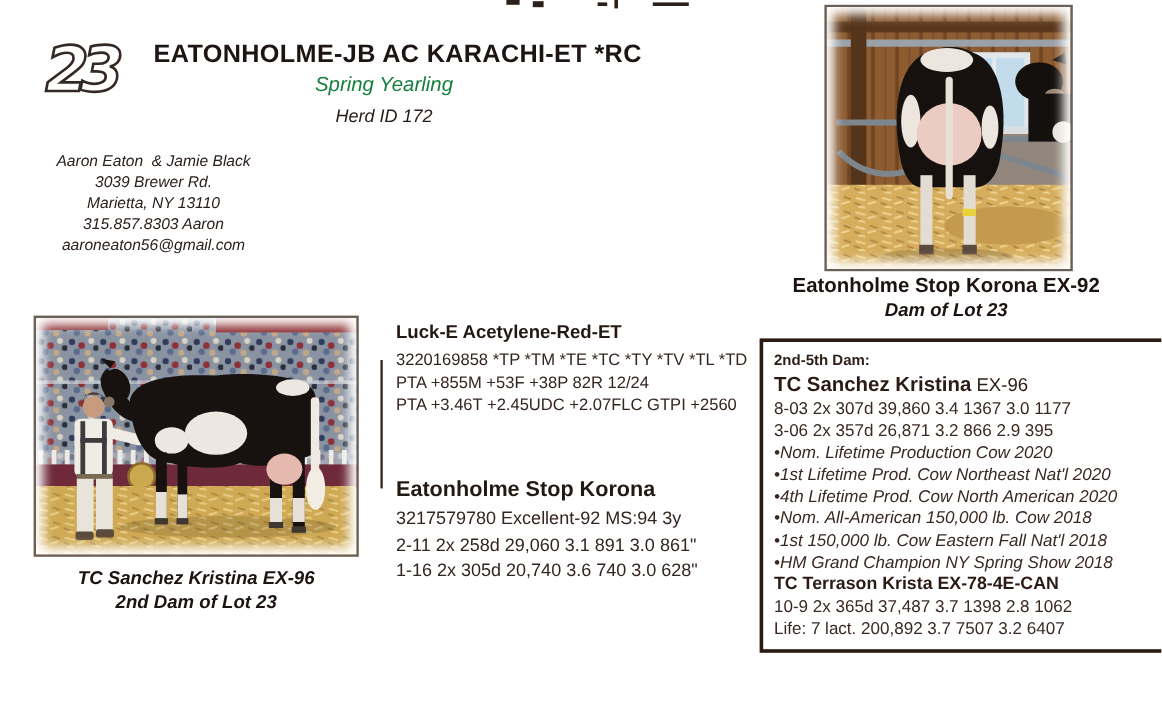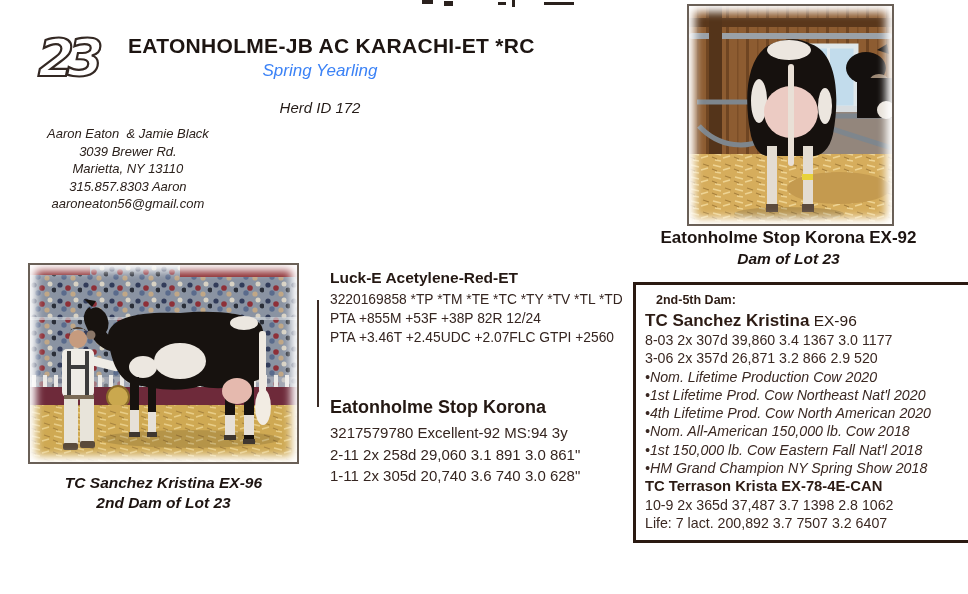--- a/index.html
+++ b/index.html
@@ -6,22 +6,22 @@
   #canvas{position:relative;width:968px;height:594px;background:#fff;overflow:hidden;
           font-family:"Liberation Sans",sans-serif;color:#2e1f19;}
   .abs{position:absolute;}
 
   
   .cutmark{position:absolute;background:#2a211d;}
 
   
   .title-block{left:128px;top:34px;width:384px;text-align:center;}
   .lot-title{font-size:21px;font-weight:bold;letter-spacing:.3px;color:#1d1512;white-space:nowrap;}
-  .lot-class{font-size:17px;font-style:italic;margin-top:3px;color:#3b82f6;}
-  .lot-herd{font-size:15px;font-style:italic;margin-top:18px;color:#241b17;}
+  .lot-class{font-size:17px;font-style:italic;margin-top:3px;color:#15803d;}
+  .lot-herd{font-size:15px;font-style:italic;margin-top:8px;color:#241b17;}
 
   
   .consignor{left:47px;top:125px;font-size:13px;font-style:italic;line-height:17.5px;color:#2b211c;}
   .consignor div{white-space:pre-wrap;text-align:center;}
 
   
   .photo{position:absolute;border:2px solid #6a6057;background:#fff;}
   .photo svg{display:block;}
   .vignette{position:absolute;inset:0;box-shadow:inset 0 0 9px 6px #ffffff;pointer-events:none;}
 
@@ -36,21 +36,21 @@
   .ped-name{font-size:15.5px;font-weight:bold;color:#241813;margin-bottom:3px;white-space:nowrap;}
   .ped-line{font-size:13.8px;line-height:19px;white-space:nowrap;}
   .dam-block{margin-top:50px;}
   .dam-block .ped-name{font-size:18px;margin-bottom:4px;}
   .dam-block .ped-line{font-size:15px;line-height:21.5px;}
   .ped-vline{left:317px;top:300px;width:2px;height:107px;background:#3a2b25;}
 
   
   .mbox{left:633px;top:282px;width:316px;border:3px solid #2a1a12;background:#fff;
         padding:6px 9px 8px 9px;color:#3a2822;}
-  .mbox-heading{font-size:12.5px;font-weight:bold;margin:2px 0 4px 11px;color:#2e1d15;}
+  .mbox-heading{font-size:12.5px;font-weight:bold;margin:2px 0 4px 0;color:#2e1d15;}
   .mname{font-size:17px;font-weight:bold;color:#2c1b14;line-height:20px;white-space:nowrap;}
   .mname .suffix{font-weight:normal;font-size:15.5px;}
   .mname2{font-size:14.8px;line-height:18.5px;}
   .mline{font-size:14.2px;line-height:18.3px;white-space:nowrap;}
   .award{font-style:italic;}
 </style>
 </head>
 <body>
 
 <div id="canvas">
@@ -255,31 +255,31 @@
     <div>
       <div class="ped-name">Luck-E Acetylene-Red-ET</div>
       <div class="ped-line">3220169858 *TP *TM *TE *TC *TY *TV *TL *TD</div>
       <div class="ped-line">PTA +855M +53F +38P 82R 12/24</div>
       <div class="ped-line">PTA +3.46T +2.45UDC +2.07FLC GTPI +2560</div>
     </div>
     <div class="dam-block">
       <div class="ped-name">Eatonholme Stop Korona</div>
       <div class="ped-line">3217579780 Excellent-92 MS:94 3y</div>
       <div class="ped-line">2-11 2x 258d 29,060 3.1 891 3.0 861"</div>
-      <div class="ped-line">1-11 2x 305d 20,740 3.6 740 3.0 628"</div>
+      <div class="ped-line">1-16 2x 305d 20,740 3.6 740 3.0 628"</div>
     </div>
   </div>
 
   <div class="abs mbox">
     <div class="mbox-heading">2nd-5th Dam:</div>
 
     <div>
       <div class="mname"><span>TC Sanchez Kristina</span><span class="suffix"> EX-96</span></div>
       <div class="mline">8-03 2x 307d 39,860 3.4 1367 3.0 1177</div>
-      <div class="mline">3-06 2x 357d 26,871 3.2 866 2.9 520</div>
+      <div class="mline">3-06 2x 357d 26,871 3.2 866 2.9 395</div>
       <div class="mline award">•Nom. Lifetime Production Cow 2020</div>
       <div class="mline award">•1st Lifetime Prod. Cow Northeast Nat'l 2020</div>
       <div class="mline award">•4th Lifetime Prod. Cow North American 2020</div>
       <div class="mline award">•Nom. All-American 150,000 lb. Cow 2018</div>
       <div class="mline award">•1st 150,000 lb. Cow Eastern Fall Nat'l 2018</div>
       <div class="mline award">•HM Grand Champion NY Spring Show 2018</div>
     </div>
 
     <div>
       <div class="mname mname2"><span>TC Terrason Krista EX-78-4E-CAN</span></div>

